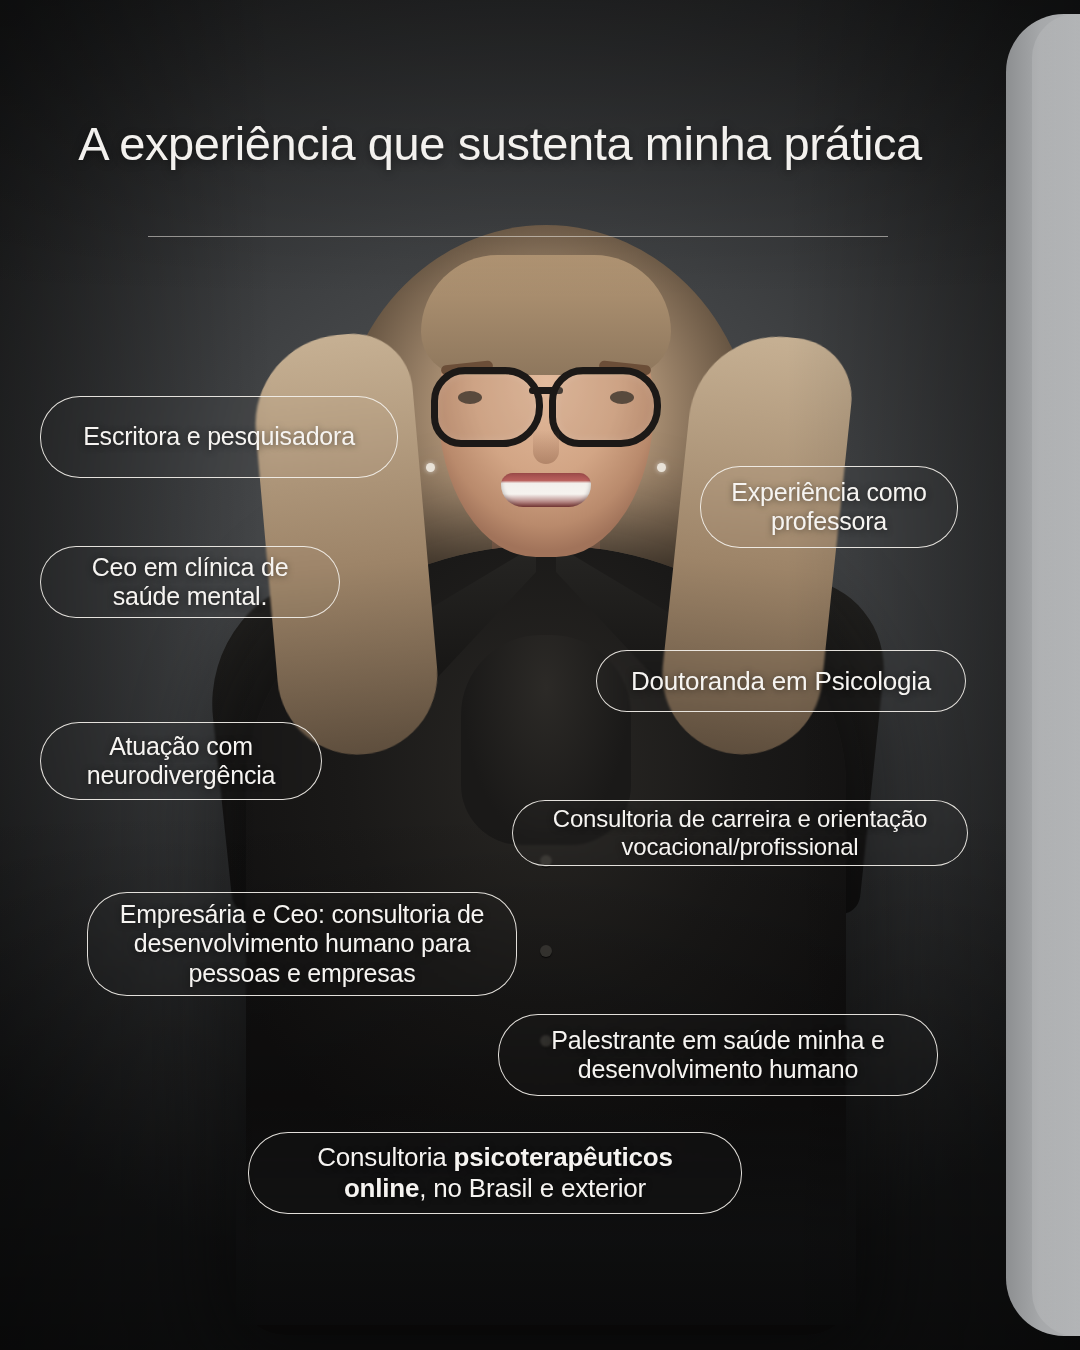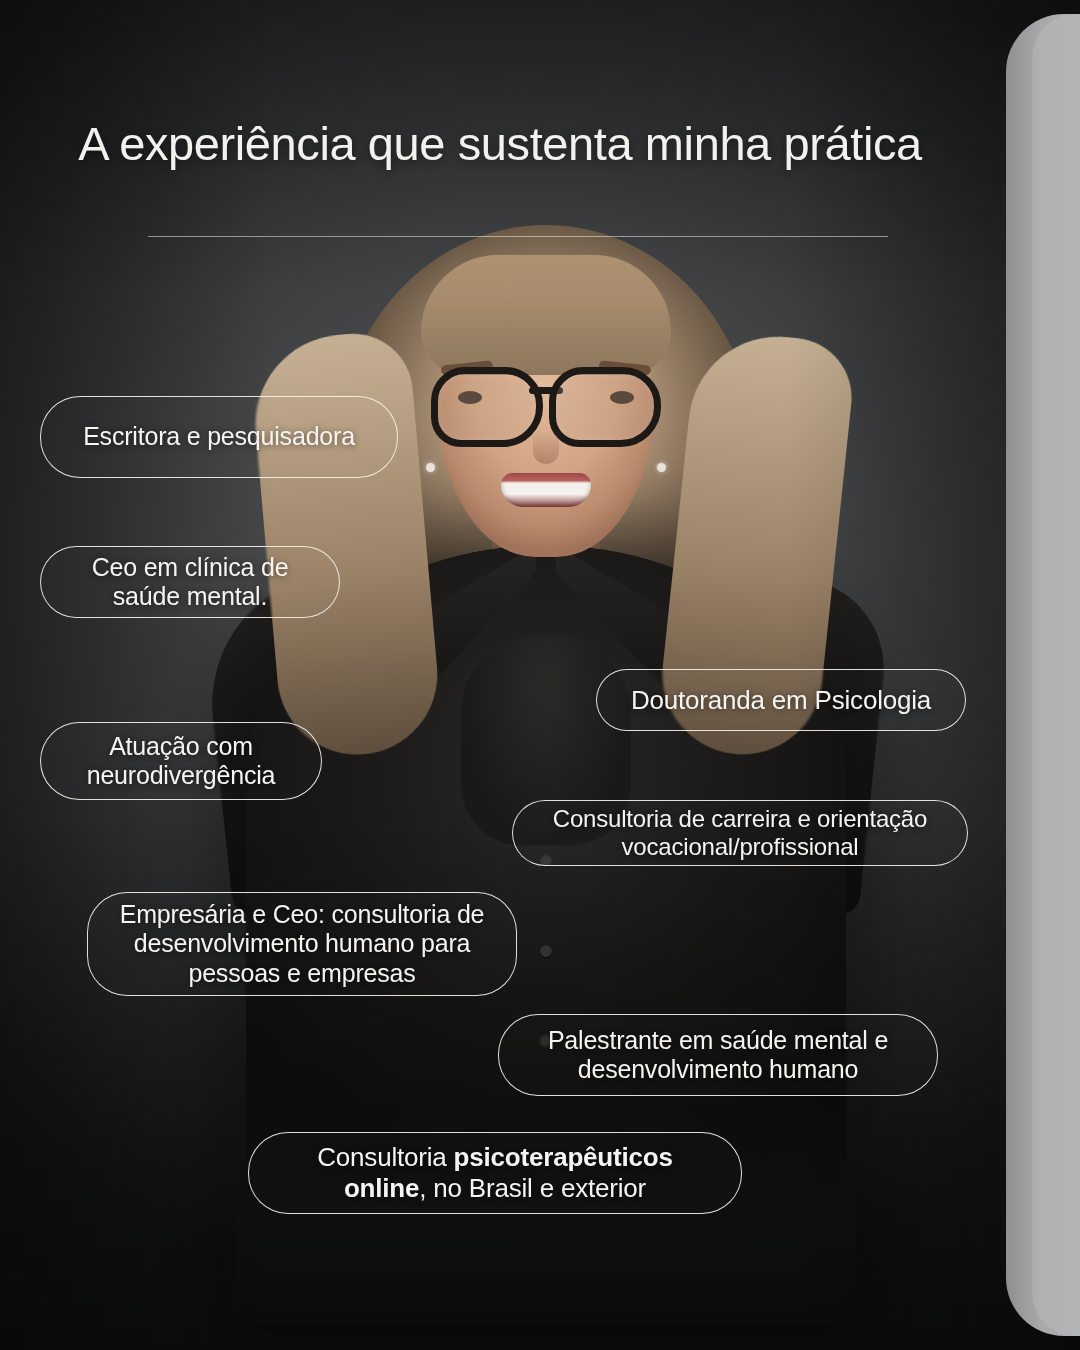--- a/index.html
+++ b/index.html
@@ -359,32 +359,33 @@
     <div class="portrait-blend"></div>
   </div>
 
   <div class="bg-vignette"></div>
 
   <div class="headline">A experiência que sustenta minha prática</div>
   <div class="rule"></div>
 
   <div class="pill" style="left:40px;  top:396px; width:358px; height:82px;">Escritora e pesquisadora</div>
 
+  <div class="pill" style="left:700px; top:466px; width:258px; height:82px;">Experiência como professora</div>
 
   <div class="pill" style="left:40px;  top:546px; width:300px; height:72px;">Ceo em clínica de saúde mental.</div>
 
-  <div class="pill" style="left:596px; top:650px; width:370px; height:62px; font-size:26px;margin-top:19px;">Doutoranda em Psicologia</div>
+  <div class="pill" style="left:596px; top:650px; width:370px; height:62px; font-size:26px;">Doutoranda em Psicologia</div>
 
   <div class="pill" style="left:40px;  top:722px; width:282px; height:78px;">Atuação com neurodivergência</div>
 
   <div class="pill" style="left:512px; top:800px; width:456px; height:66px; font-size:24px;">Consultoria de carreira e orientação vocacional/profissional</div>
 
   <div class="pill" style="left:87px;  top:892px; width:430px; height:104px; font-size:25px;">Empresária e Ceo: consultoria de desenvolvimento humano para pessoas e empresas</div>
 
-  <div class="pill" style="left:498px; top:1014px; width:440px; height:82px; font-size:25px;">Palestrante em saúde mental e desenvolvimento humano</div>
+  <div class="pill" style="left:498px; top:1014px; width:440px; height:82px; font-size:25px;">Palestrante em saúde minha e desenvolvimento humano</div>
 
   <div class="pill" style="left:248px; top:1132px; width:494px; height:82px; font-size:26px;">
     <span><span>Consultoria </span><b>psicoterapêuticos online</b><span>, no Brasil e exterior</span></span>
   </div>
 
 
   <div class="right-strip"></div>
   <div class="right-strip-inner"></div>
 </div>
 

